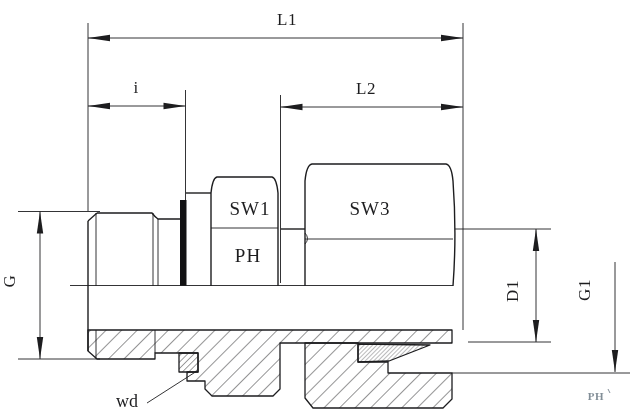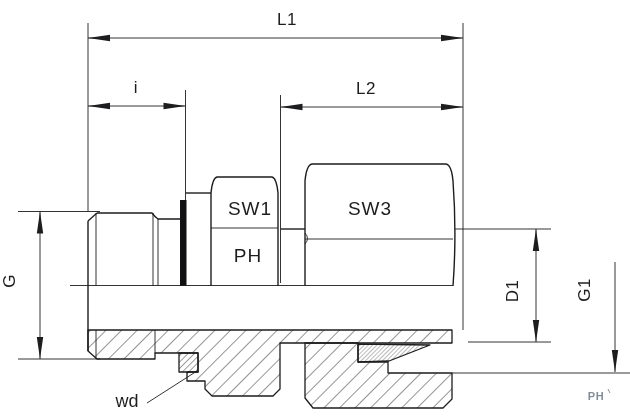--- a/index.html
+++ b/index.html
@@ -1,17 +1,17 @@
 <!DOCTYPE html>
 <html><head>
 <meta charset="utf-8">
 <style>
   html,body{margin:0;padding:0;background:#ffffff;}
   .canvas{width:630px;height:417px;background:#ffffff;position:relative;overflow:hidden;
-          font-family:Liberation Sans, sans-serif;}
+          font-family:Liberation Serif, serif;}
   svg{display:block;}
   .ol{stroke:#1d1d1f;stroke-width:1.4;fill:none;stroke-linejoin:round;stroke-linecap:butt;}
   .ol-thin{stroke:#1d1d1f;stroke-width:0.9;fill:none;}
   .sec{stroke:#1d1d1f;stroke-width:1.3;stroke-linejoin:round;}
   .dim{stroke:#1d1d1f;stroke-width:0.9;fill:none;stroke-linecap:butt;}
   .arr{fill:#1d1d1f;stroke:none;}
   .dim-label{font-size:17px;fill:#1d1d1f;letter-spacing:0.5px;}
   .part-label{font-size:19px;fill:#1d1d1f;letter-spacing:1px;}
   .wd-label{font-size:18px;fill:#1d1d1f;}
   .wm-label{font-size:11px;font-weight:bold;letter-spacing:0.5px;}

